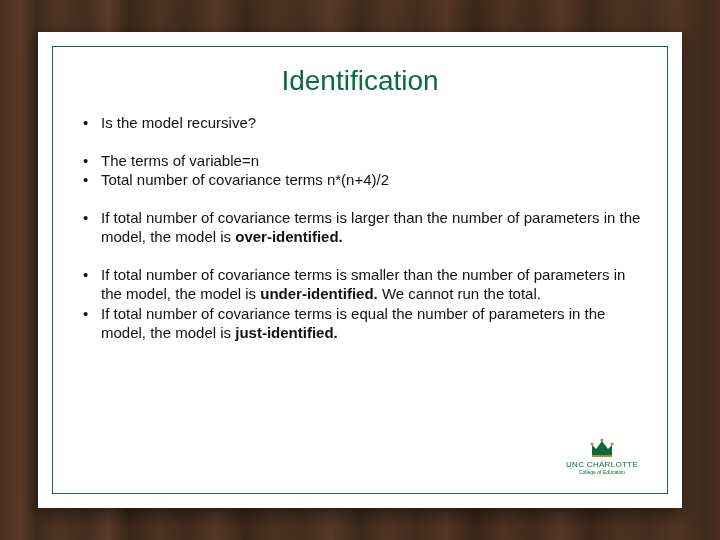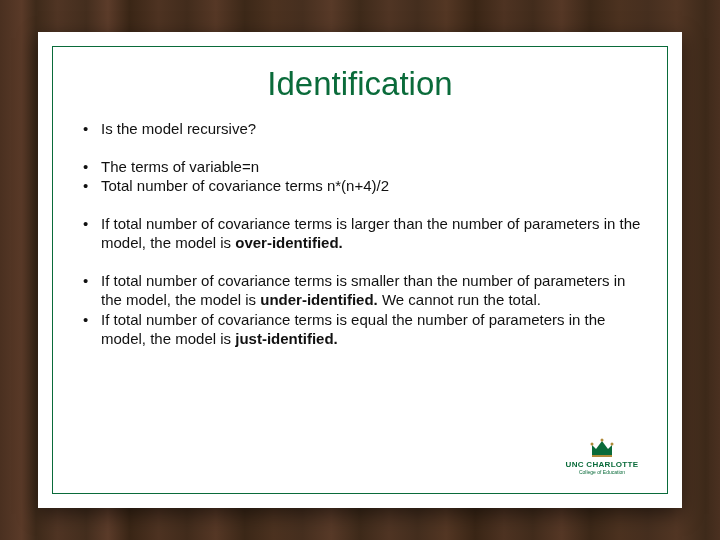--- a/index.html
+++ b/index.html
@@ -35,21 +35,21 @@
   .inner-border {
     position: absolute;
     top: 14px;
     left: 14px;
     right: 14px;
     bottom: 14px;
     border: 1.5px solid #0a6b3a;
     padding: 18px 24px 14px 24px;
   }
   .title {
-    font-size: 33px;
+    font-size: 28px;
     font-weight: 400;
     color: #0a6b3a;
     text-align: center;
     margin-bottom: 16px;
   }
   .content {
     color: #111;
     font-size: 15px;
     line-height: 1.3;
   }
@@ -83,21 +83,21 @@
   }
   .crown {
     width: 28px;
     height: 22px;
     position: relative;
     margin-bottom: 2px;
   }
   .crown svg { display: block; }
   .logo-name {
     font-size: 8px;
-    font-weight: 700;
+    font-weight: 400;
     letter-spacing: 0.3px;
     color: #0a6b3a;
     text-align: center;
     line-height: 1;
   }
   .logo-sub {
     font-size: 5px;
     color: #0a6b3a;
     text-align: center;
     margin-top: 1px;

